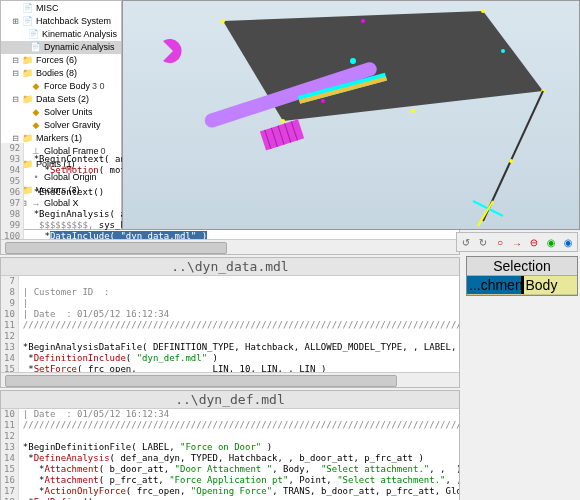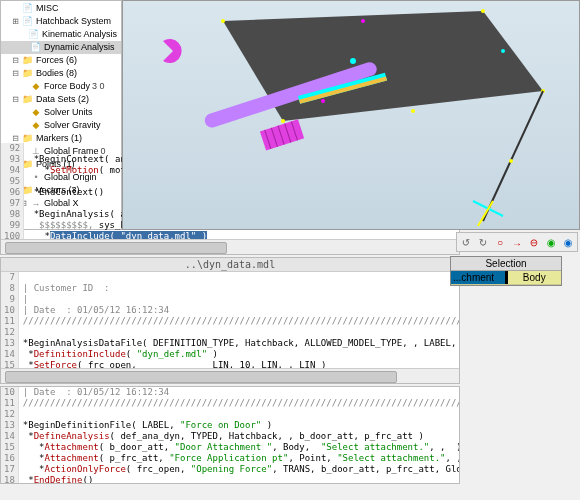--- a/index.html
+++ b/index.html
@@ -7,36 +7,36 @@
 .tree{width:120px;background:#fff;border:1px solid #bbb;overflow:hidden;font-size:9px;line-height:13px;padding:1px 0}
 .tree .row{display:flex;align-items:center;white-space:nowrap;padding:0 2px;cursor:default}
 .tree .row.sel{background:#d3d3d3}
 .tree .ind{display:inline-block}
 .tree .exp{width:9px;text-align:center;color:#666;font-size:8px}
 .tree .ico{width:12px;height:11px;margin:0 2px;display:inline-flex;align-items:center;justify-content:center;font-size:9px}
 .tree .cnt{color:#444;margin-left:2px}
 .right-col{flex:1;display:flex;flex-direction:column}
 .viewport{height:230px;background:linear-gradient(#d9e6ee,#c6d6e0);border:1px solid #999;position:relative;overflow:hidden}
 .code-panel{border:1px solid #bbb;background:#fff;font-family:Consolas,monospace;font-size:9px;margin-top:2px}
-.code-title{background:#e5e5e5;border-bottom:1px solid #ccc;text-align:center;font-size:10px;padding:1px;color:#555}
+.code-title{background:#e5e5e5;border-bottom:1px solid #ccc;text-align:center;font-size:13px;padding:1px;color:#555}
 .code-body{display:flex;max-height:96px;overflow:hidden}
 .gutter{background:#eee;color:#888;text-align:right;padding:0 3px;line-height:11px;border-right:1px solid #ddd}
 .lines{padding:0 4px;line-height:11px;white-space:pre;flex:1;overflow:hidden}
 .kb{color:#a00}.ks{color:#080}.kn{color:#d2691e}.kc{color:#888}
 .hl{background:#3a6ea5;color:#fff}
 .scroll{height:14px;background:#eee;border-top:1px solid #ccc;position:relative}
 .scroll .thumb{position:absolute;top:2px;height:10px;background:#ccc;border:1px solid #aaa;border-radius:2px}
 .toolbar{position:absolute;right:2px;top:232px;display:flex;gap:3px;background:#eee;padding:2px;border:1px solid #bbb}
 .toolbar span{width:14px;height:14px;display:flex;align-items:center;justify-content:center;font-size:10px;cursor:pointer}
-.sel-panel{position:absolute;right:18px;top:256px;width:110px;border:1px solid #888;background:#efefc8;font-size:10px}
+.sel-panel{position:absolute;right:2px;top:256px;width:110px;border:1px solid #888;background:#efefc8;font-size:14px}
 .sel-panel .hd{background:#ddd;text-align:center;border-bottom:1px solid #aaa;padding:1px}
 .sel-panel .rw{display:flex;border-bottom:1px solid #c8c890}
 .sel-panel .rw div{flex:1;padding:1px 2px;overflow:hidden;white-space:nowrap}
 .sel-panel .rw div:first-child{background:#0369a1;border-right:3px solid #000000}
-.sel-panel .rw div:last-child{background:#e8e89a;text-align:center}
+.sel-panel .rw div:last-child{background:#e8e89a;text-align:left}
 svg{position:absolute;top:0;left:0}
 </style>
 </head>
 <body>
 
 <div class="top-row">
   <div class="tree" id="tree">
       <div class="row">
         <span class="ind" style="width:8px"></span>
         <span class="exp"></span>
@@ -199,20 +199,21 @@
   <div class="code-body" id="c2">
       <div class="gutter">7<br>8<br>9<br>10<br>11<br>12<br>13<br>14<br>15<br>16<br>17<br></div>
       <div class="lines"><br><span class="kc">| Customer ID  :</span><br><span class="kc">|</span><br><span class="kc">| Date  : 01/05/12 16:12:34</span><br><span class="kc">/////////////////////////////////////////////////////////////////////////////////////</span><br><br>*BeginAnalysisDataFile( DEFINITION_TYPE, Hatchback, ALLOWED_MODEL_TYPE, , LABEL,  )<br> *<span class="kb">DefinitionInclude</span>( <span class="ks">"dyn_def.mdl"</span> )<br> *<span class="kb">SetForce</span>( frc_open,              LIN, 10, LIN, , LIN )<br>*()<br><br></div>
     </div>
   <div class="scroll">
       <div class="thumb" style="left:4px;width:390px"></div>
     </div>
 </div>
 
 <div class="code-panel" style="width:458px">
+  <div class="code-title">..\dyn_def.mdl</div>
   <div class="code-body" id="c3">
       <div class="gutter">10<br>11<br>12<br>13<br>14<br>15<br>16<br>17<br>18<br>19<br></div>
       <div class="lines"><span class="kc">| Date  : 01/05/12 16:12:34</span><br><span class="kc">/////////////////////////////////////////////////////////////////////////////////////</span><br><br>*BeginDefinitionFile( LABEL, <span class="ks">"Force on Door"</span> )<br> *<span class="kb">DefineAnalysis</span>( def_ana_dyn, TYPED, Hatchback, , b_door_att, p_frc_att )<br>   *<span class="kb">Attachment</span>( b_door_att, <span class="ks">"Door Attachment "</span>, Body,  <span class="ks">"Select attachment."</span>, ,  )<br>   *<span class="kb">Attachment</span>( p_frc_att, <span class="ks">"Force Application pt"</span>, Point, <span class="ks">"Select attachment."</span>, ,  )<br>   *<span class="kb">ActionOnlyForce</span>( frc_open, <span class="ks">"Opening Force"</span>, TRANS, b_door_att, p_frc_att, Global_Frame )<br> *<span class="kb">EndDefine</span>()<br>*()<br></div>
     </div>
 </div>
 
 <div class="toolbar" id="tb">
     <span style="color:#666">↺</span>
     <span style="color:#666">↻</span>
     <span style="color:#c00">○</span>

